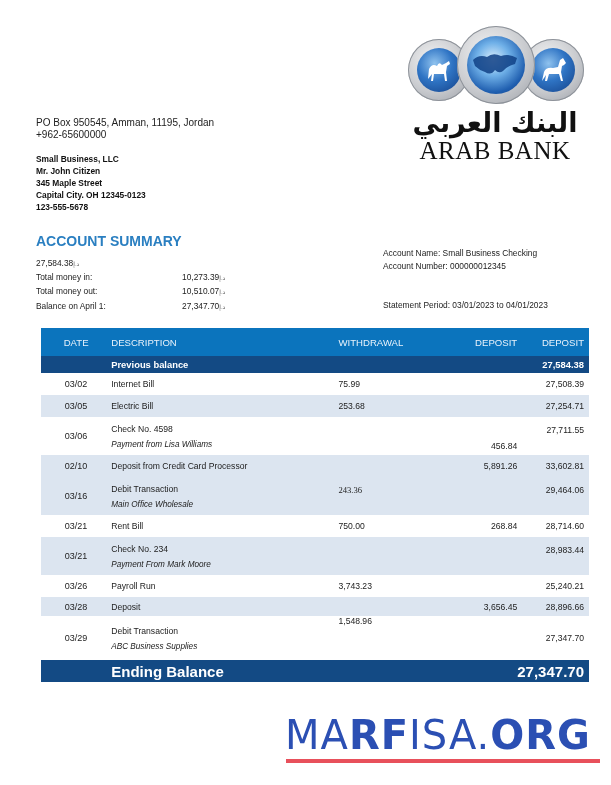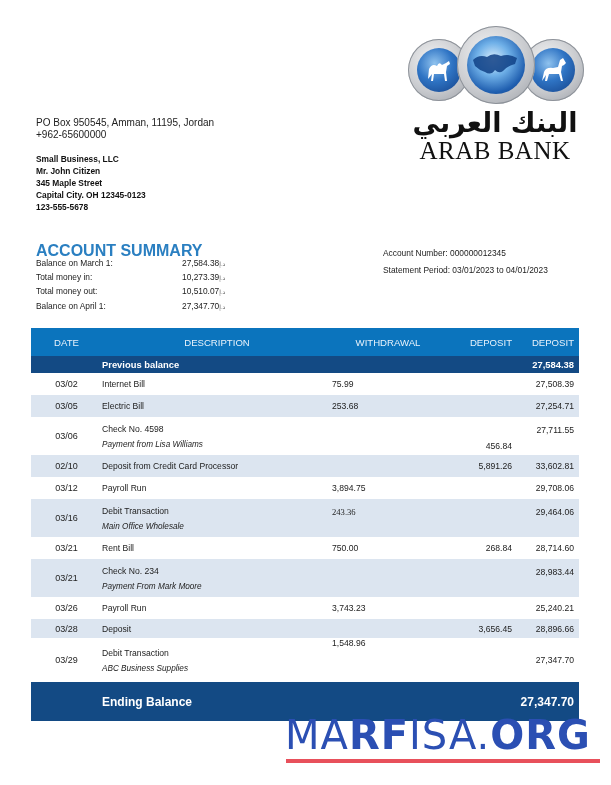--- a/index.html
+++ b/index.html
@@ -22,48 +22,48 @@
       background: radial-gradient(circle at 45% 40%, #dbeefc 0%, #6fb0e8 35%, #1f5eaf 70%, #0f3a7c 100%); }
     .coin svg { position: absolute; left: 0; top: 0; }
     .logo-ar { position: absolute; left: 0; top: 84px; width: 180px; text-align: center;
       font-family: "DejaVu Sans", sans-serif; font-size: 27px; font-weight: bold; color: #111; direction: rtl; line-height: 30px; letter-spacing: 1px; }
     .logo-en { position: absolute; left: 0; top: 113px; width: 180px; text-align: center;
       font-family: "Liberation Serif", serif; font-size: 25px; color: #111; letter-spacing: 0.5px; line-height: 28px; }
 
     .addr { position: absolute; left: 36px; top: 117px; font-size: 10px; line-height: 12px; color: #222; }
     .client { position: absolute; left: 36px; top: 153px; font-size: 8.4px; line-height: 12px; font-weight: bold; color: #111; }
 
-    .summary-title { position: absolute; left: 36px; top: 242px; font-size: 16px; font-weight: bold; color: #2a7fc1; }
+    .summary-title { position: absolute; left: 36px; top: 233px; font-size: 14px; font-weight: bold; color: #2a7fc1; }
     .summary { position: absolute; left: 36px; top: 257px; font-size: 8.4px; line-height: 13.2px; }
     .summary .row { display: flex; }
     .summary .lbl { width: 146px; }
     .summary .val { width: 80px; }
     .cur { font-size: 6px; color: #555; }
 
     .acct { position: absolute; left: 383px; top: 247px; font-size: 8.4px; line-height: 12.5px; }
-    .acct .period { margin-top: 4px; }
-
-    table.tx { position: absolute; left: 31px; top: 328px; width: 548px; border-collapse: collapse; font-size: 8.6px; }
+    .acct .period { margin-top: 27px; }
+
+    table.tx { position: absolute; left: 41px; top: 328px; width: 548px; border-collapse: collapse; font-size: 8.6px; }
     table.tx td, table.tx th { padding: 0; vertical-align: middle; }
     table.tx thead tr { height: 28px; background: #0b74bd; }
-    table.tx th { color: #e8f2fb; font-weight: normal; font-size: 9.6px; text-align: center; }
+    table.tx th { color: #e8f2fb; font-weight: normal; font-size: 9.6px; text-align: left; }
     .c-date { width: 71px; text-align: center !important; }
     .c-desc { width: 230px; }
     .c-wd { width: 112px; }
     .c-dep { width: 68px; text-align: right !important; }
     .c-bal { width: 67px; text-align: right !important; padding-right: 5px !important; }
     table.tx tr.prev { height: 17px; background: #134a84; color: #fff; font-weight: bold; font-size: 9.4px; }
     table.tx tr.r1 { height: 22px; }
     table.tx tr.r2 { height: 38px; }
     table.tx tr.r2b { height: 44px; }
     table.tx tr.r1s { height: 19px; }
     table.tx tr.alt { background: #dce5f0; }
     table.tx td.c-date { font-size: 9px; color: #222; }
     .sub { display: block; font-style: italic; margin-top: 6px; font-size: 8.2px; }
-    table.tx tfoot tr { height: 39px; background: #134a84; color: #fff; font-weight: bold; font-size: 12px; }
+    table.tx tfoot tr { height: 22px; background: #134a84; color: #fff; font-weight: bold; font-size: 15px; }
 
     .wm { position: absolute; left: 285px; top: 713px; width: 316px; height: 50px; }
     .wm-text { font-family: "DejaVu Sans", sans-serif; font-size: 40px; line-height: 44px; color: #2b4fb3; letter-spacing: 1px; white-space: nowrap; }
     .wm-text .b { font-weight: bold; }
     .wm-line { position: absolute; left: 1px; top: 46px; width: 314px; height: 4px; background: #e8505b; }
   </style>
 </head>
 <body>
 
 <div class="logo">
@@ -100,38 +100,38 @@
   <div>Small Business, LLC</div>
   <div>Mr. John Citizen</div>
   <div>345 Maple Street</div>
   <div>Capital City. OH 12345-0123</div>
   <div>123-555-5678</div>
 </div>
 
 <div class="summary-title">ACCOUNT SUMMARY</div>
 <div class="summary">
   <div class="row">
-    <span class="lbl">Balance on March 1:</span>
     <span class="val"><span class="cur">د.إ</span><span>27,584.38</span></span>
   </div>
   <div class="row">
     <span class="lbl">Total money in:</span>
     <span class="val"><span class="cur">د.إ</span><span>10,273.39</span></span>
   </div>
   <div class="row">
     <span class="lbl">Total money out:</span>
     <span class="val"><span class="cur">د.إ</span><span>10,510.07</span></span>
   </div>
   <div class="row">
     <span class="lbl">Balance on April 1:</span>
     <span class="val"><span class="cur">د.إ</span><span>27,347.70</span></span>
   </div>
 </div>
 
 <div class="acct">
+  <div>Account Name: Small Business Checking</div>
   <div>Account Number: 000000012345</div>
   <div class="period">Statement Period: 03/01/2023 to 04/01/2023</div>
 </div>
 
 <table class="tx">
   <thead>
     <tr>
       <th class="c-date">DATE</th>
       <th class="c-desc">DESCRIPTION</th>
       <th class="c-wd">WITHDRAWAL</th>
@@ -169,27 +169,20 @@
       <td class="c-dep" style="vertical-align:top;padding-top:24px;">456.84</td>
       <td class="c-bal" style="vertical-align:top;padding-top:8px;">27,711.55</td>
     </tr>
     <tr class="r1 alt">
       <td class="c-date">02/10</td>
       <td class="c-desc">Deposit from Credit Card Processor</td>
       <td class="c-wd"></td>
       <td class="c-dep">5,891.26</td>
       <td class="c-bal">33,602.81</td>
     </tr>
-    <tr class="r1">
-      <td class="c-date">03/12</td>
-      <td class="c-desc">Payroll Run</td>
-      <td class="c-wd">3,894.75</td>
-      <td class="c-dep"></td>
-      <td class="c-bal">29,708.06</td>
-    </tr>
     <tr class="r2 alt">
       <td class="c-date">03/16</td>
       <td class="c-desc"><span>Debit Transaction</span><span class="sub">Main Office Wholesale</span></td>
       <td class="c-wd" style="vertical-align:top;padding-top:8px;font-family:Liberation Serif, serif;">243.36</td>
       <td class="c-dep"></td>
       <td class="c-bal" style="vertical-align:top;padding-top:8px;">29,464.06</td>
     </tr>
     <tr class="r1">
       <td class="c-date">03/21</td>
       <td class="c-desc">Rent Bill</td>

